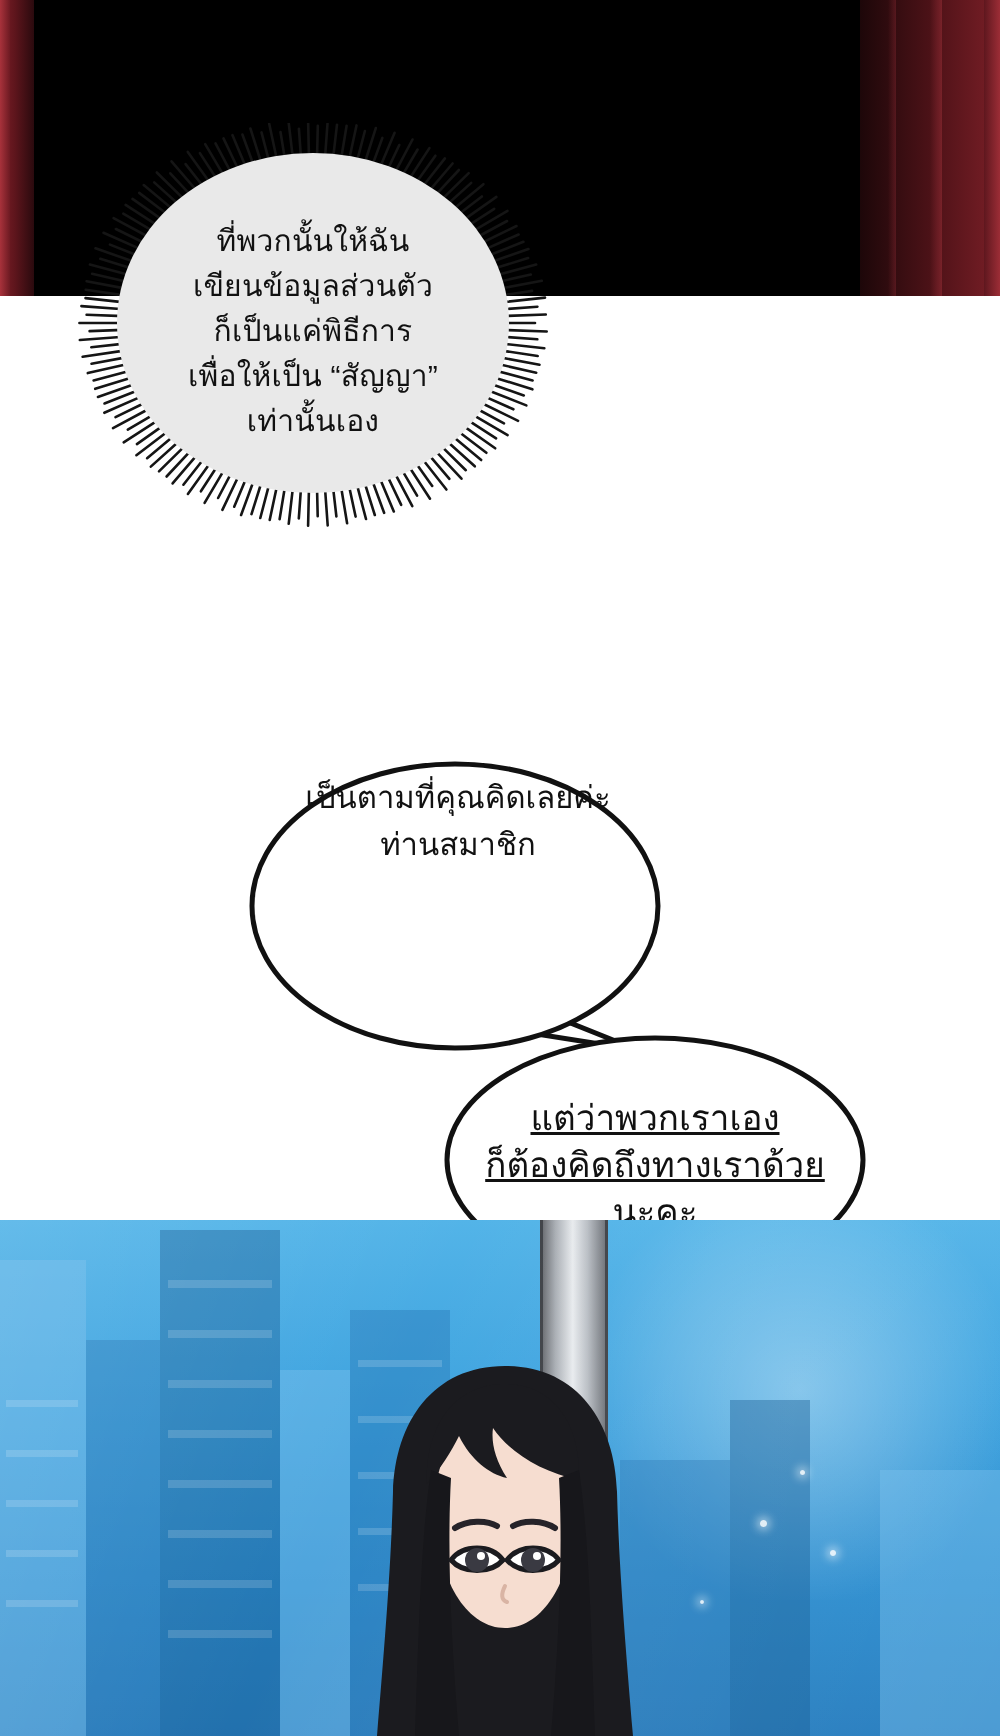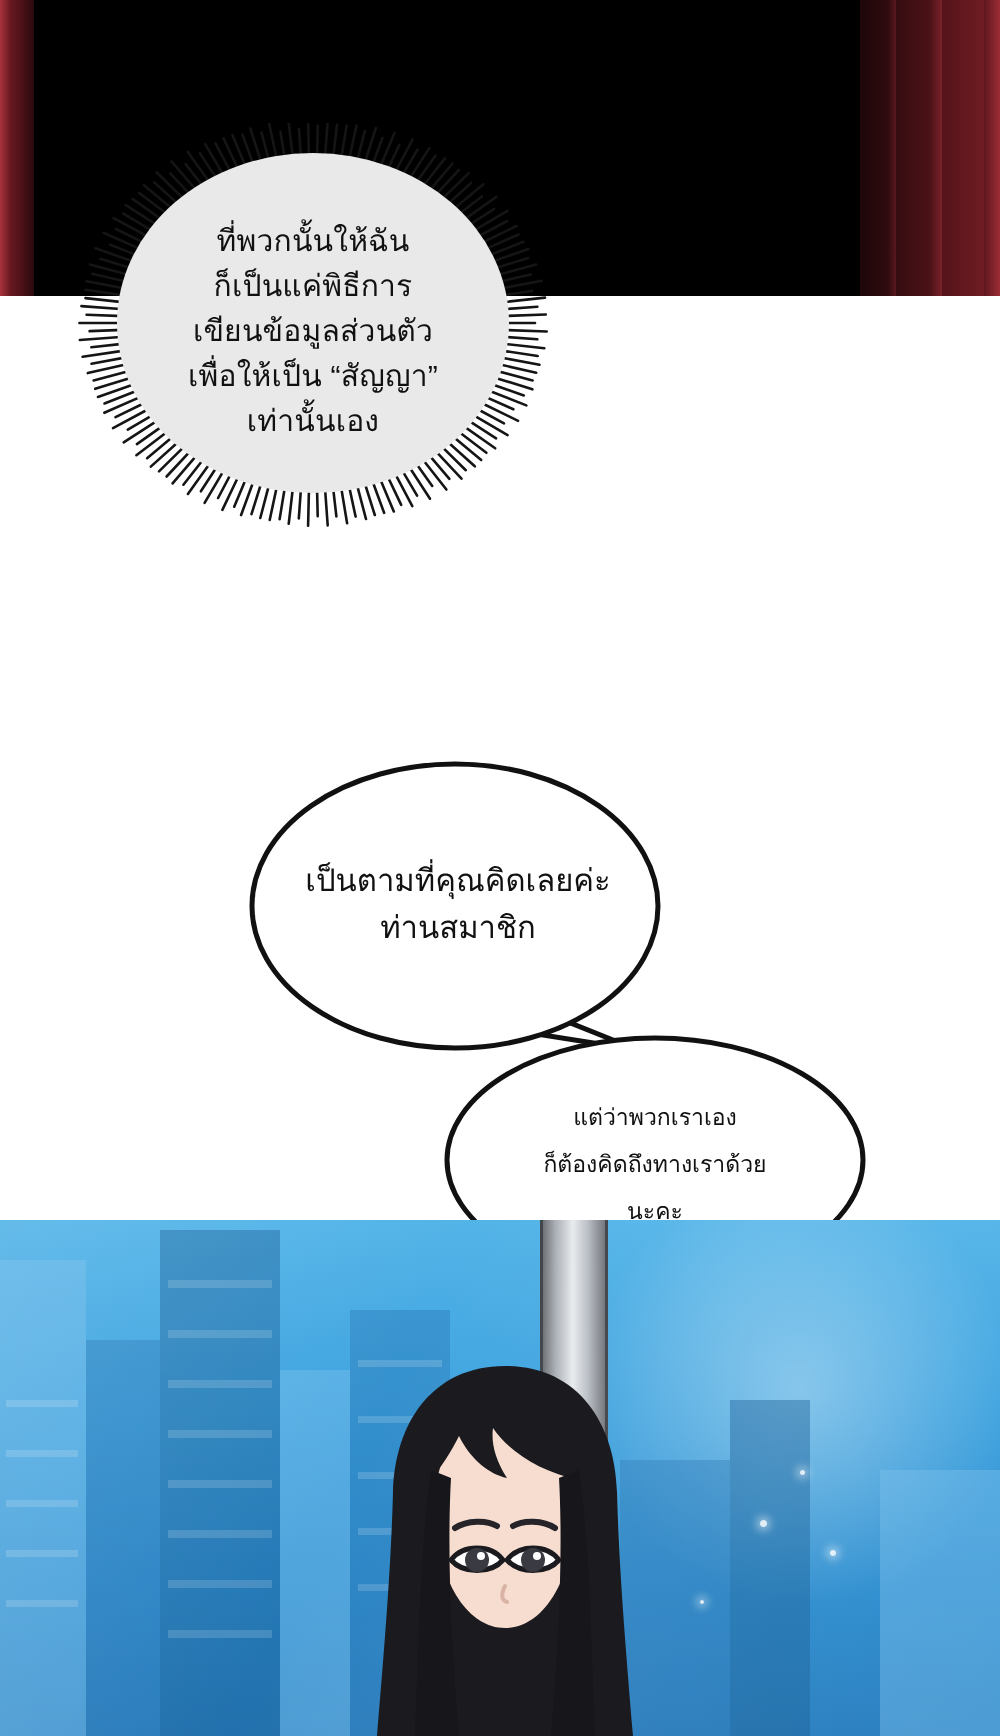--- a/index.html
+++ b/index.html
@@ -127,21 +127,20 @@
   .bubble1 svg { display: block; }
   .bubble1-text {
     position: absolute;
     left: 0;
     top: 14px;
     width: 420px;
     height: 260px;
     display: flex;
     flex-direction: column;
     align-items: center;
-    justify-content: center;
     text-align: center;
     color: #111111;
     font-size: 31px;
     line-height: 47px;
     pointer-events: none;
   }
   .bubble1-text .ln { display: block; white-space: nowrap; }
 
   
   .bubble2 {
@@ -156,23 +155,24 @@
     position: absolute;
     left: 0;
     top: 24px;
     width: 430px;
     height: 230px;
     display: flex;
     flex-direction: column;
     justify-content: center;
     text-align: center;
     color: #111111;
-    font-size: 23px;
+    font-size: 35px;
     line-height: 47px;
     pointer-events: none;
+    text-decoration: underline;
   }
   .bubble2-text .ln { display: block; white-space: nowrap; }
 
   
   .panel-city {
     position: absolute;
     left: 0;
     top: 1220px;
     width: 1000px;
     height: 516px;
@@ -404,22 +404,22 @@
           <line x1="445.8" y1="165.9" x2="488.8" y2="157.8"></line>
           <line x1="447.3" y1="172.6" x2="479.1" y2="167.9"></line>
           <line x1="448.5" y1="179.4" x2="492.0" y2="174.6"></line>
           <line x1="449.3" y1="186.3" x2="484.4" y2="183.7"></line>
           <line x1="449.8" y1="193.1" x2="492.8" y2="191.5"></line>
         </g>
       <ellipse cx="260" cy="200" rx="196" ry="170" fill="#e9e9e9"></ellipse>
     </svg>
     <div class="spiky-text">
       <span class="ln">ที่พวกนั้นให้ฉัน</span>
+      <span class="ln">เขียนข้อมูลส่วนตัว</span>
       <span class="ln">ก็เป็นแค่พิธีการ</span>
-      <span class="ln">เขียนข้อมูลส่วนตัว</span>
       <span class="ln">เพื่อให้เป็น “สัญญา”</span>
       <span class="ln">เท่านั้นเอง</span>
     </div>
   </div>
 
   <div class="bubble1">
     <svg width="420" height="300" viewBox="0 0 420 300" xmlns="http://www.w3.org/2000/svg" aria-hidden="true">
       <path class="tail-path" d="M 245 232 L 390 290 L 250 268 Z"></path>
       <ellipse cx="207" cy="146" rx="203" ry="142" fill="#ffffff" stroke="#111111" stroke-width="5"></ellipse>
     </svg>

